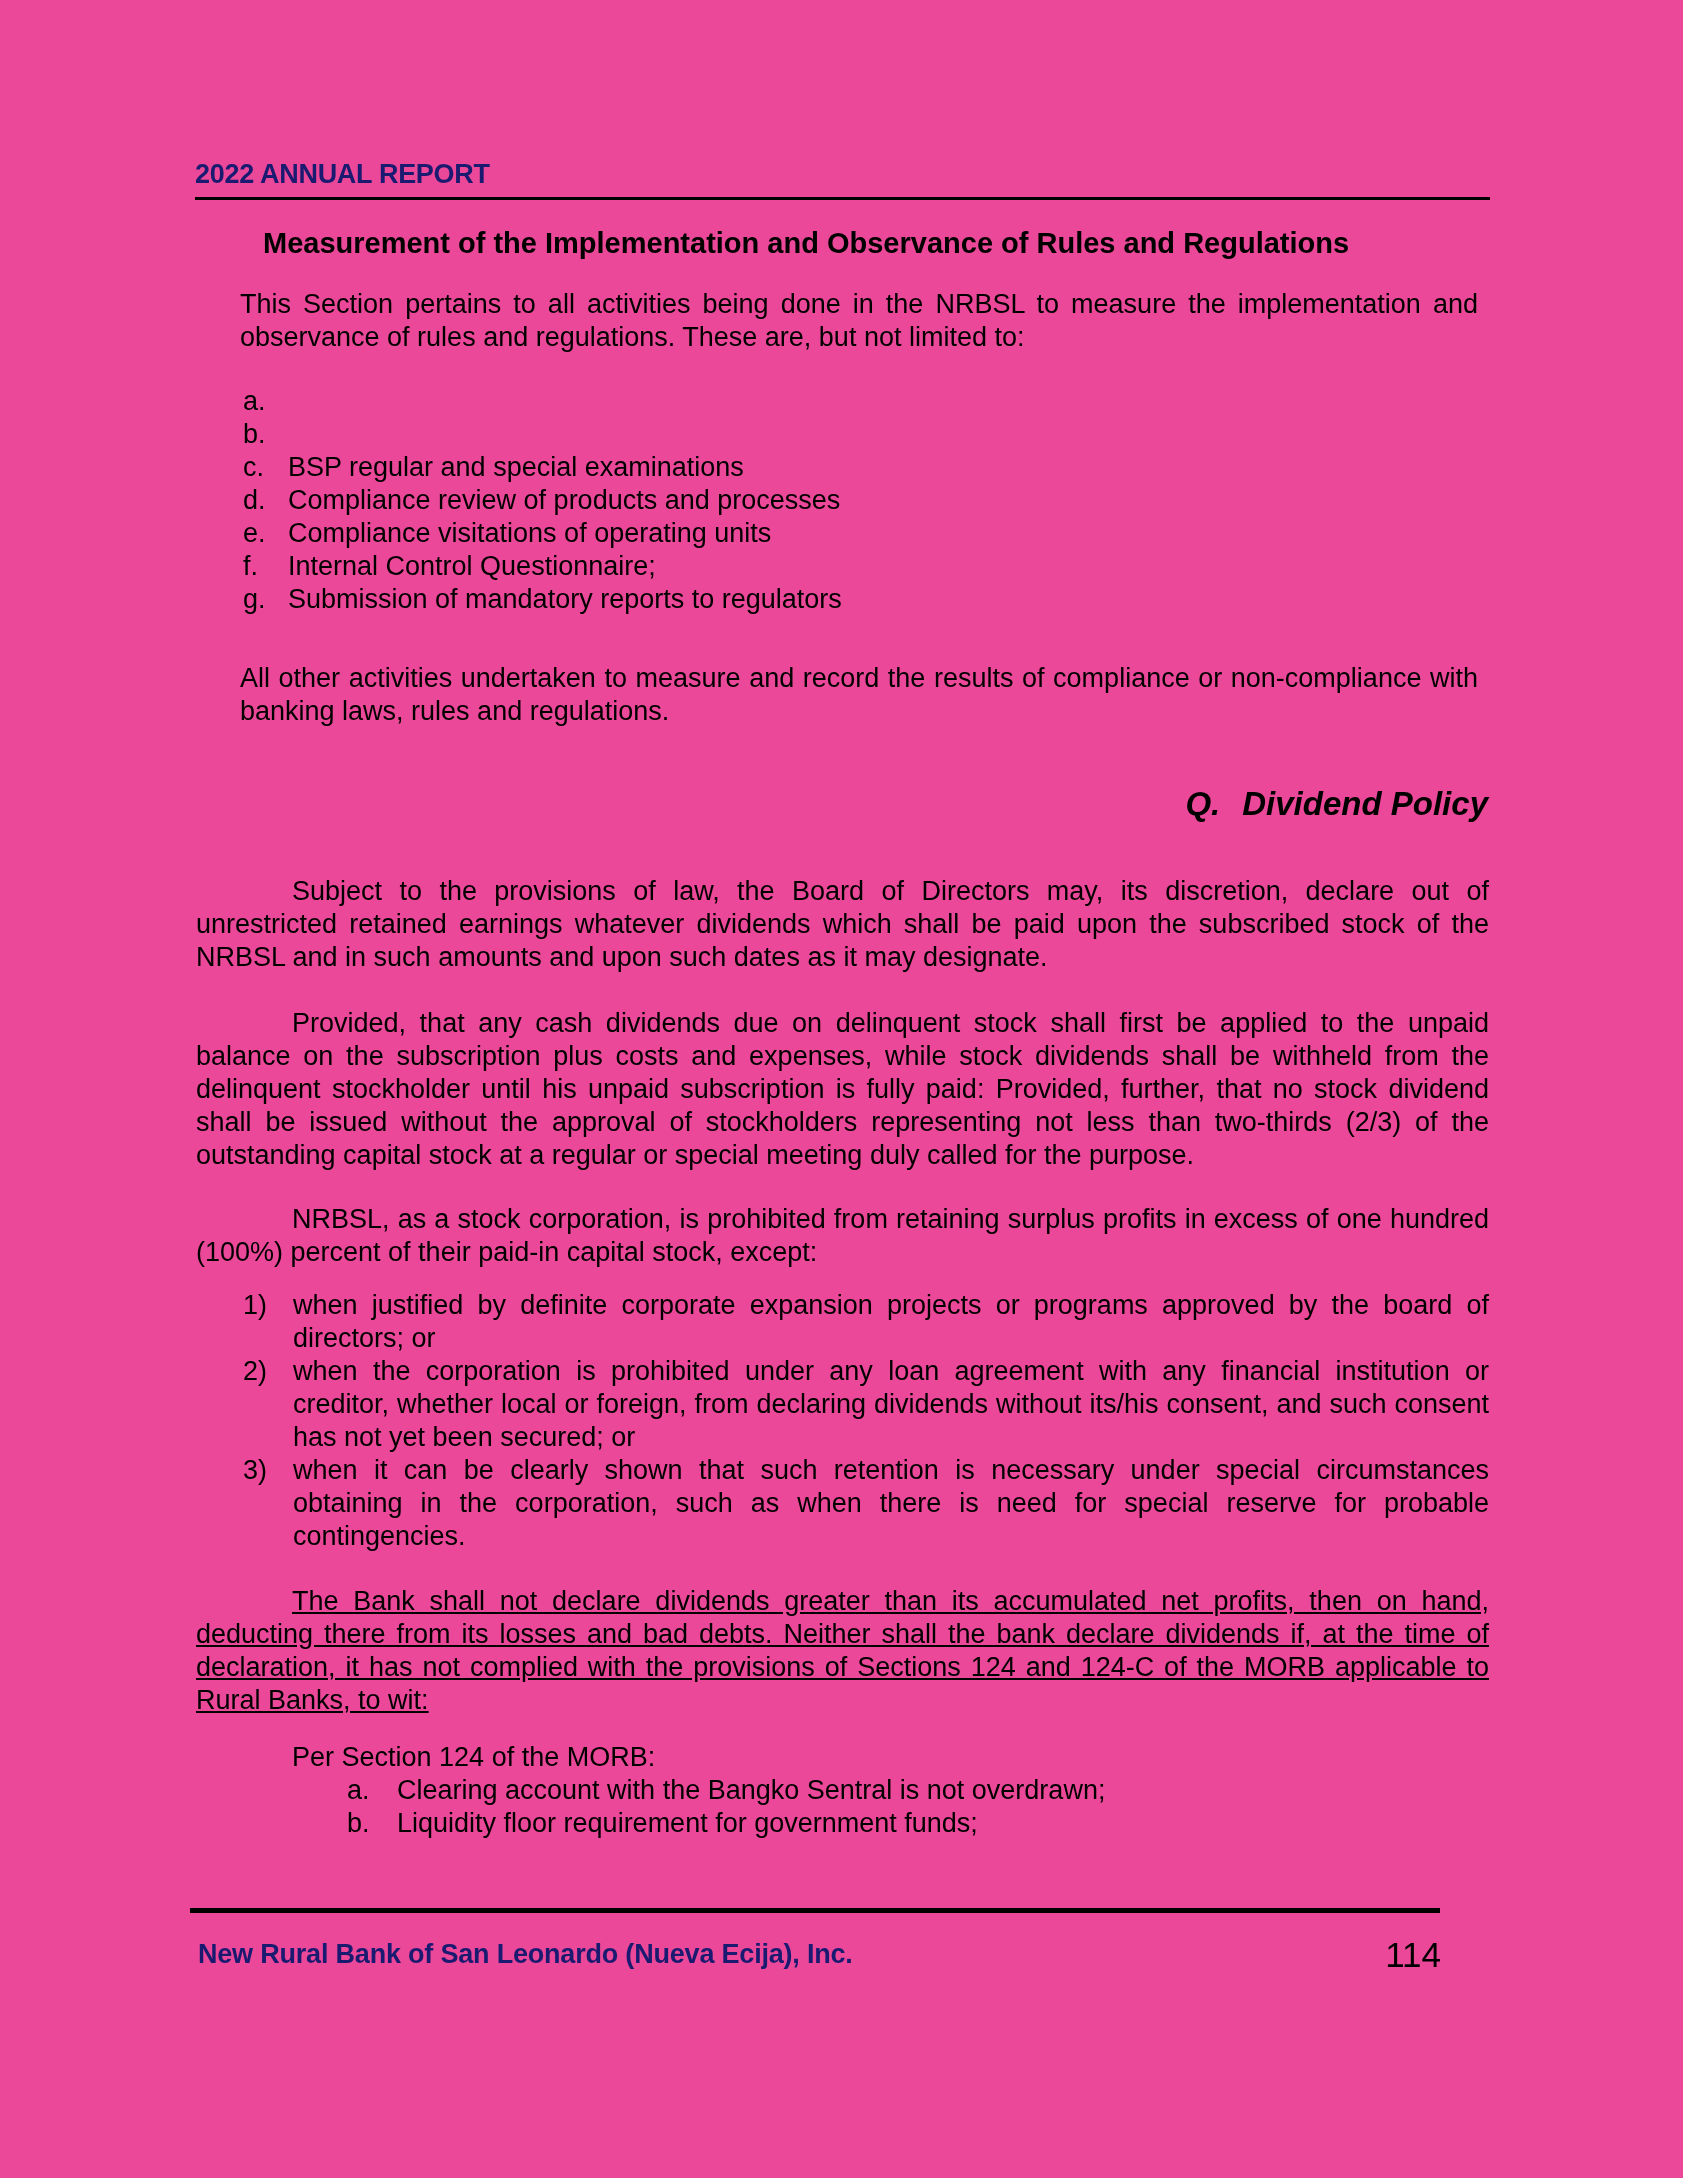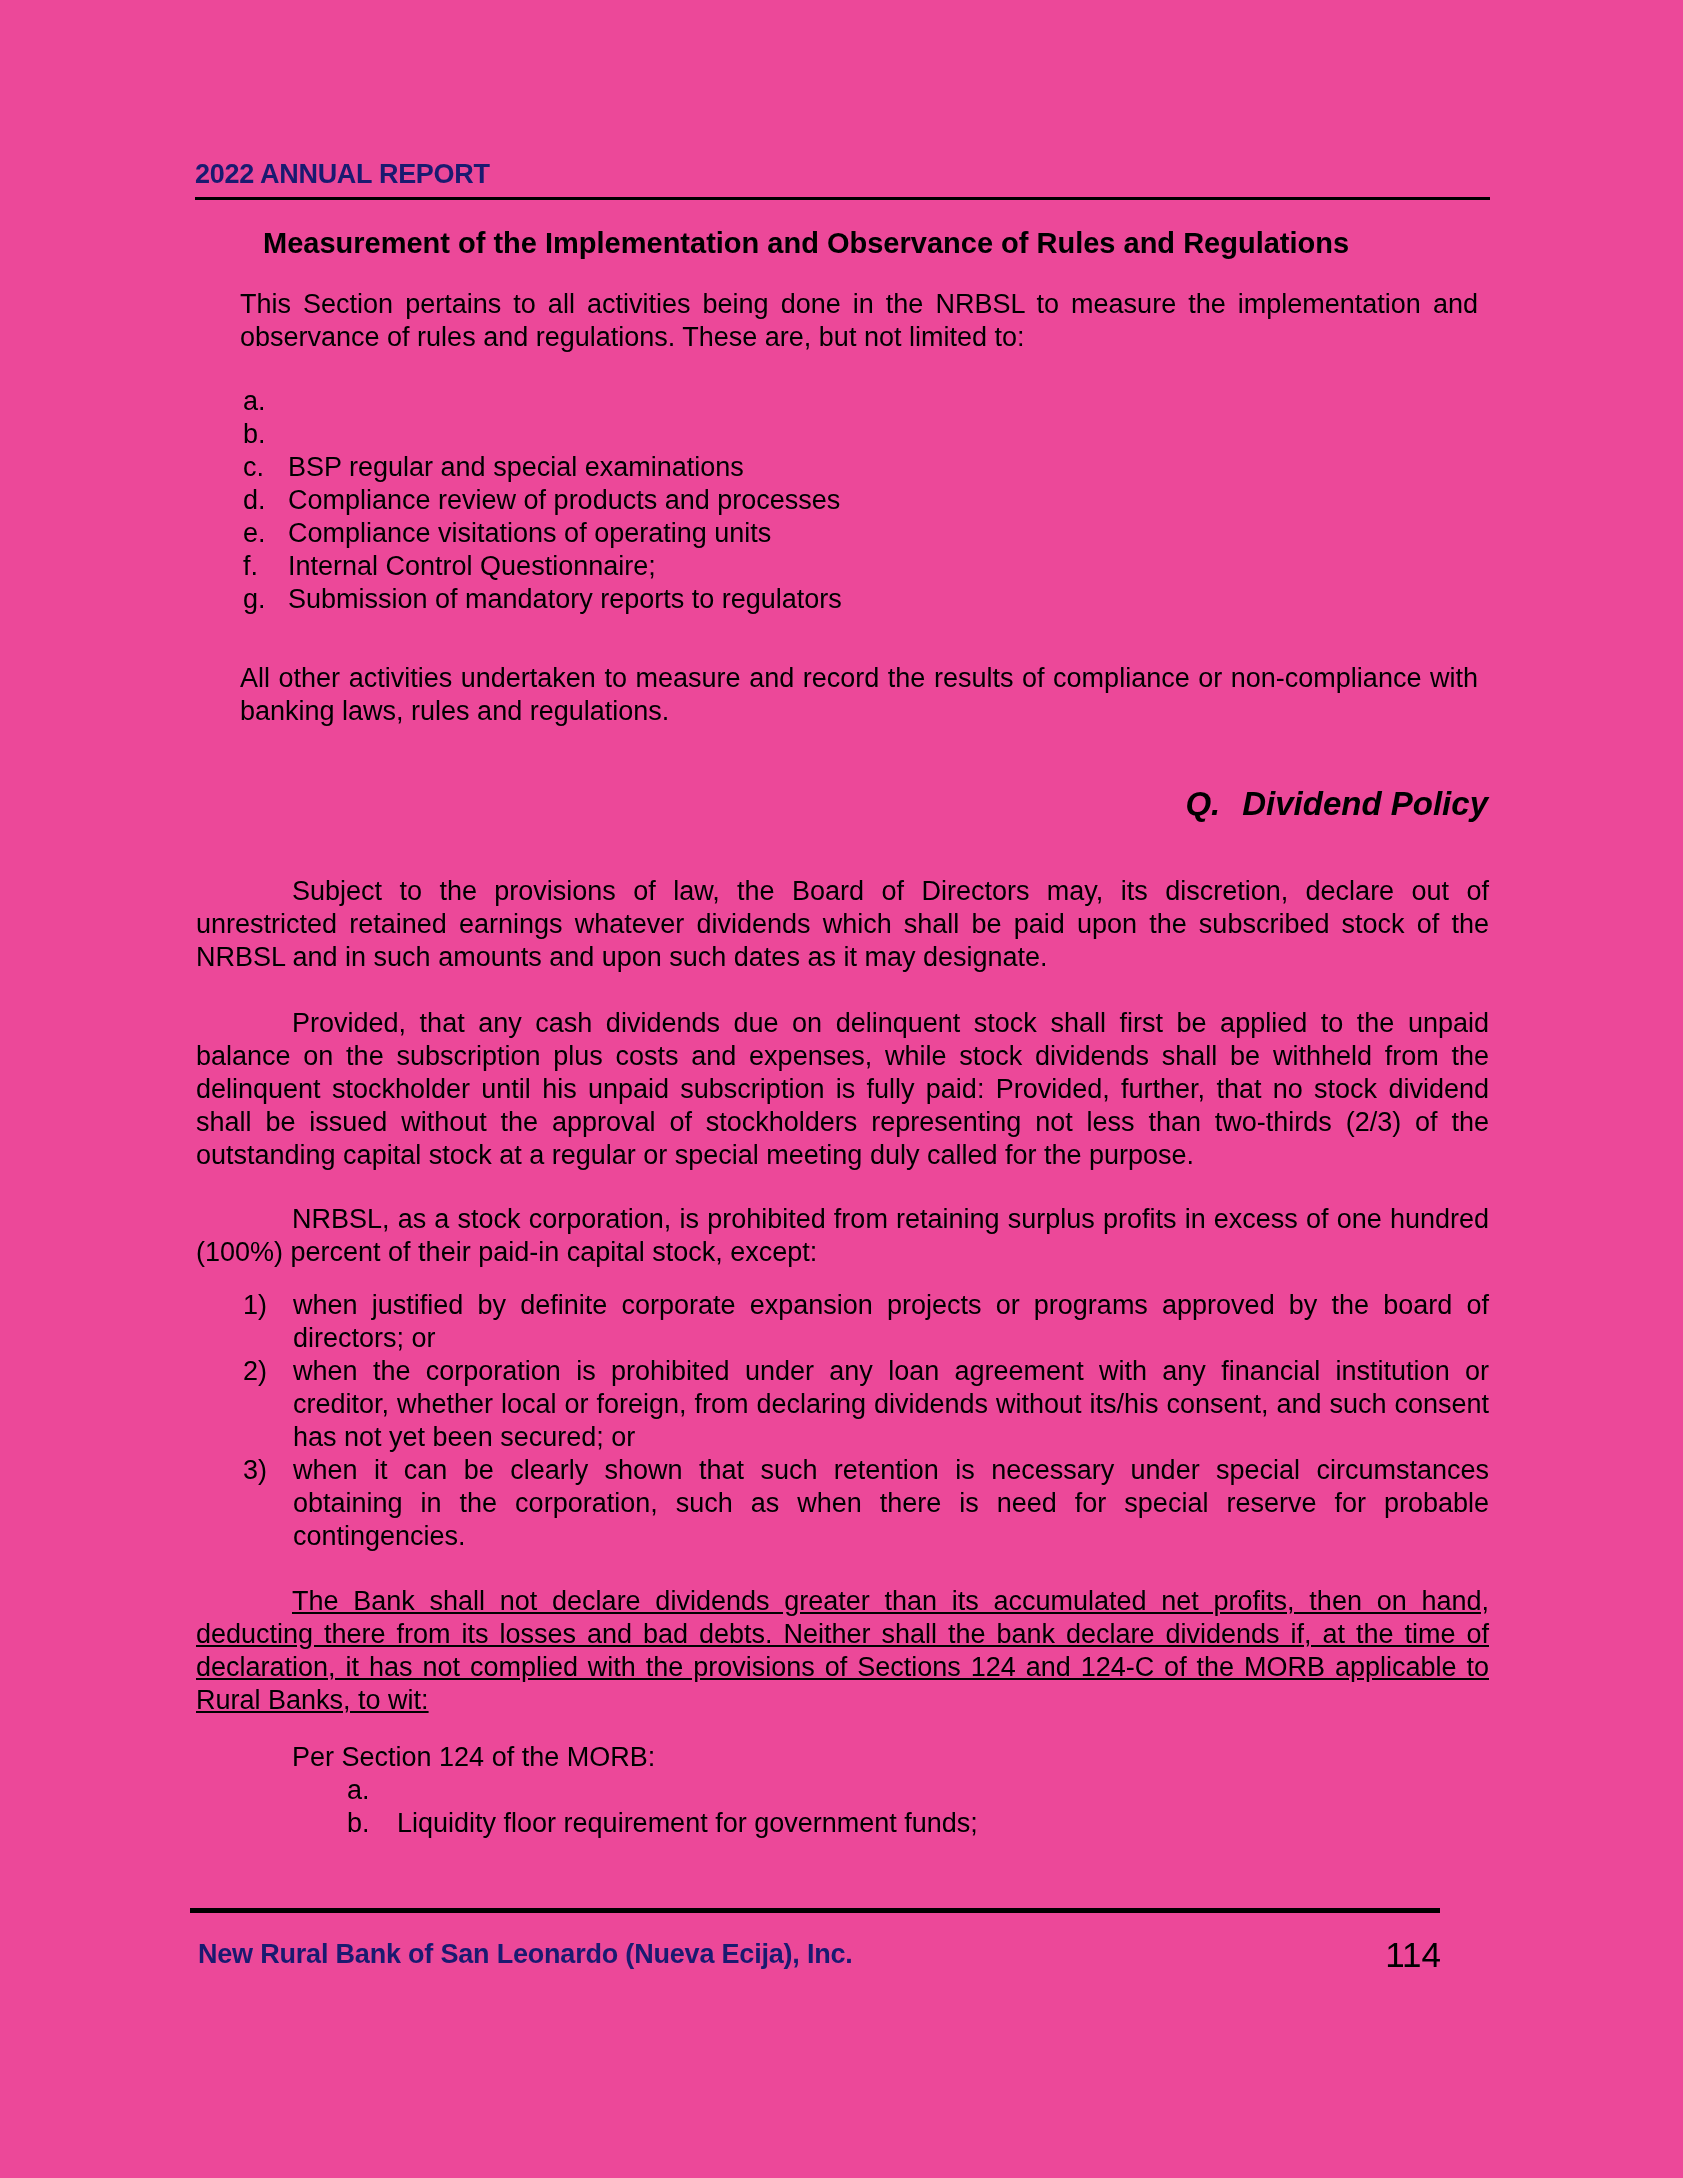--- a/index.html
+++ b/index.html
@@ -153,20 +153,21 @@
     </div>
   </div>
 
   <p class="abs para-4 justify">The Bank shall not declare dividends greater than its accumulated net profits, then on hand, deducting there from its losses and bad debts. Neither shall the bank declare dividends if, at the time of declaration, it has not complied with the provisions of Sections 124 and 124-C of the MORB applicable to Rural Banks, to wit:</p>
 
   <div class="abs morb-label">Per Section 124 of the MORB:</div>
 
   <div class="abs list-morb">
     <div class="li">
       <span class="marker">a.</span>
+      <span class="li-text">Clearing account with the Bangko Sentral is not overdrawn;</span>
     </div>
     <div class="li">
       <span class="marker">b.</span>
       <span class="li-text">Liquidity floor requirement for government funds;</span>
     </div>
   </div>
 
   <div class="abs footer-rule"></div>
   <div class="abs footer-name">New Rural Bank of San Leonardo (Nueva Ecija), Inc.</div>
   <div class="abs footer-page">114</div>

